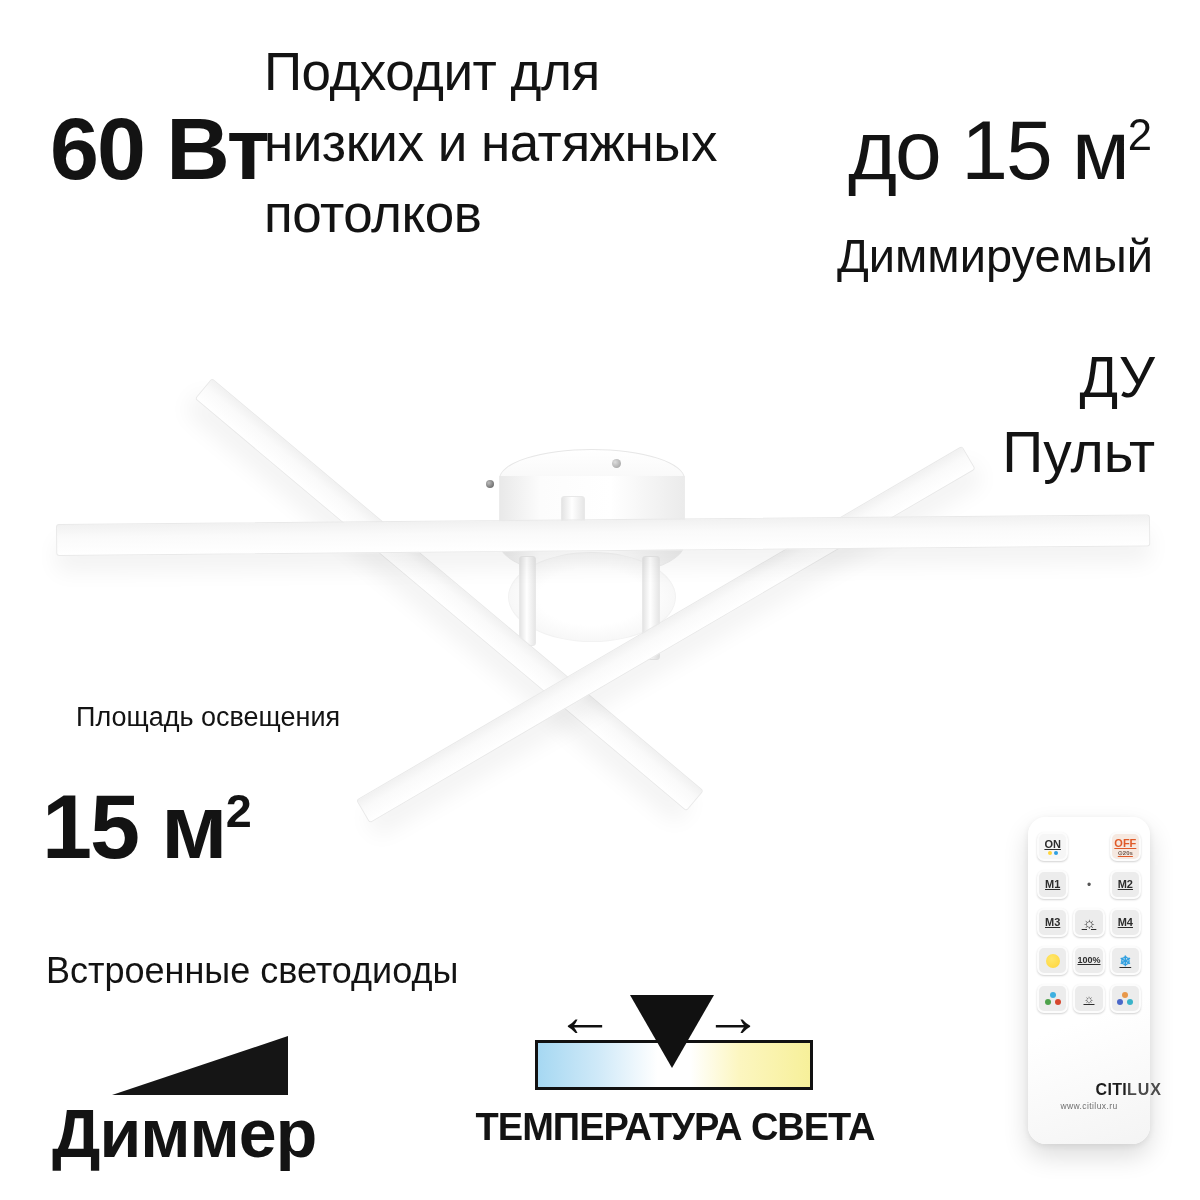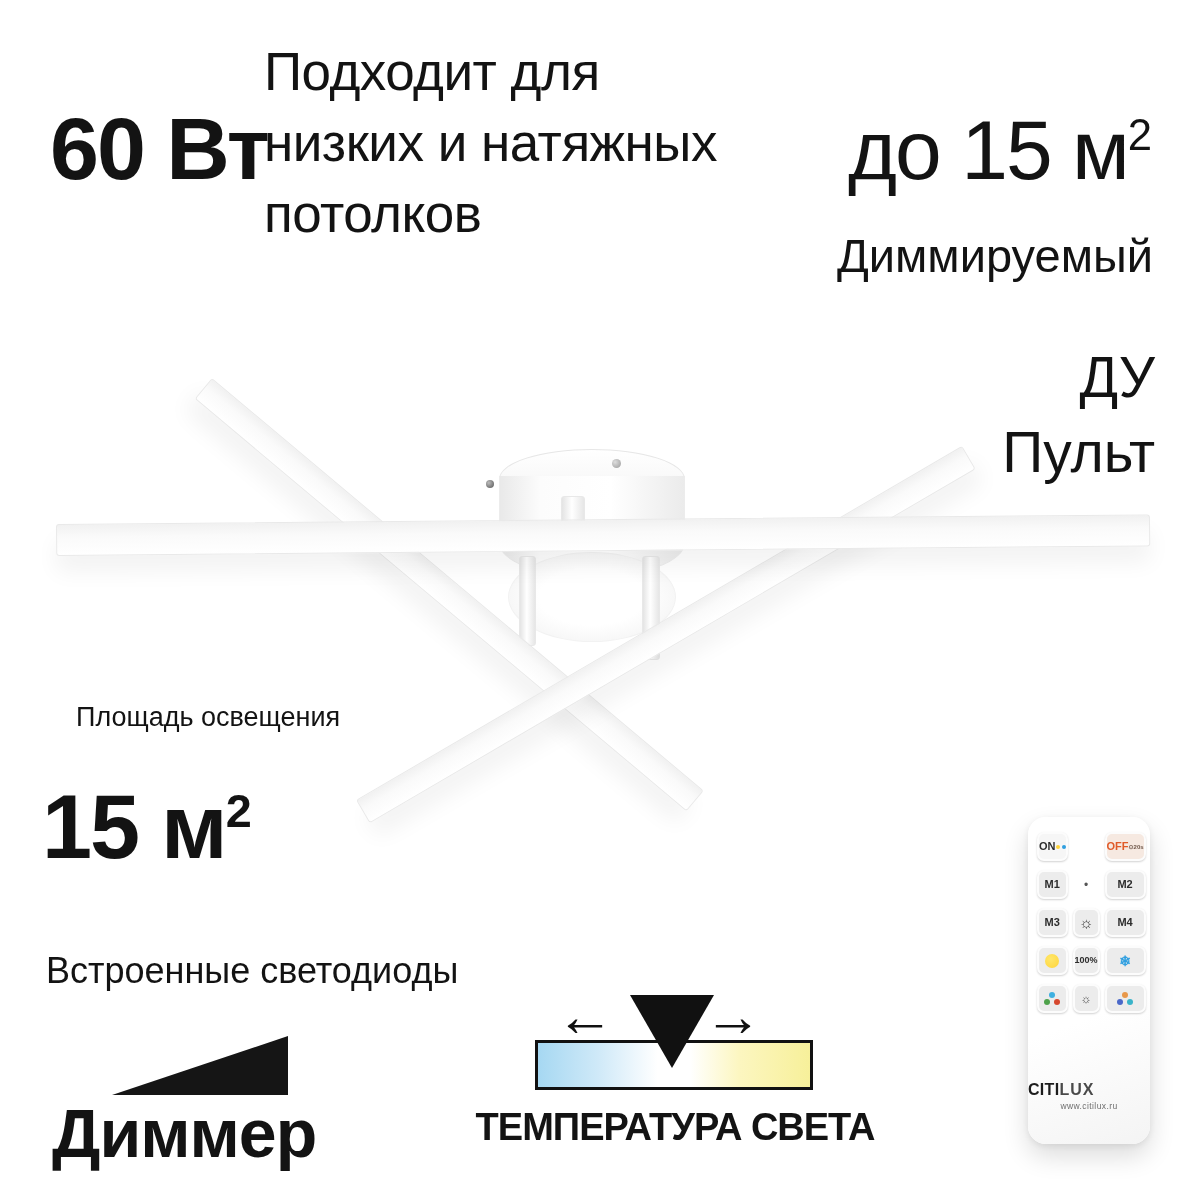--- a/index.html
+++ b/index.html
@@ -62,42 +62,42 @@
   .temp-arrow{top:982px;font-size:58px;font-weight:600;color:#111;z-index:2;}
   .temp-arrow.left{left:556px;} .temp-arrow.right{left:704px;}
 
   
   .remote{left:1028px;top:817px;width:122px;height:327px;border-radius:18px;z-index:5;
        background:linear-gradient(160deg,#ffffff 60%,#f4f4f4);
        box-shadow:0 12px 26px rgba(0,0,0,0.14),0 2px 6px rgba(0,0,0,0.07);}
   .remote-grid{position:absolute;left:9px;top:15px;width:104px;display:grid;
        grid-template-columns:repeat(3,1fr);gap:9px 5px;}
   .rbtn{height:25px;border-radius:7px;background:#ececec;border:2px solid #fcfcfc;
-       box-shadow:0 1px 2px rgba(0,0,0,0.18);display:flex;flex-direction:row;
-       align-items:center;justify-content:center;font-size:11px;font-weight:700;color:#2d2d2d;line-height:1;}
+       box-shadow:0 1px 2px rgba(0,0,0,0.18);display:flex;flex-direction:column;
+       align-items:center;justify-content:center;font-size:11px;font-weight:700;color:#2d2d2d;line-height:1;text-decoration:underline;}
   .rcell{display:flex;align-items:center;justify-content:center;font-size:12px;color:#555;}
   .rbtn .main{font-size:11px;font-weight:800;}
   .rbtn.on{background:#f6f6f6;}
   .rbtn.on .subdots{display:flex;gap:2px;margin-top:1px;}
   .rbtn.on .subdots i{width:4px;height:4px;border-radius:50%;display:block;}
   .rbtn.on .subdots .y{background:var(--remote_warm);} .rbtn.on .subdots .b{background:var(--remote_cold);}
   .rbtn.off{background:#f6e9e1;color:var(--off_orange);}
   .rbtn.off .sub{font-size:6px;font-weight:700;color:#6d5548;margin-top:1px;}
   .rbtn .icon-sun{font-size:16px;font-weight:400;color:#3c3c3c;}
   .rbtn .icon-sun.small{font-size:12px;color:#555;}
   .rbtn .icon-cold{font-size:14px;color:var(--remote_cold);}
   .warm-dot{width:14px;height:14px;border-radius:50%;
        background:radial-gradient(circle at 40% 35%,#ffe76a,var(--remote_warm));display:block;}
   .tridots{position:relative;width:16px;height:14px;display:block;}
   .tridots i{position:absolute;width:6px;height:6px;border-radius:50%;display:block;}
   .tridots .p1{left:5px;top:0;} .tridots .p2{left:0;top:7px;} .tridots .p3{left:10px;top:7px;}
   .rgb1 .p1{background:#3fb0e0;} .rgb1 .p2{background:#4ea24b;} .rgb1 .p3{background:#d6482f;}
   .rgb2 .p1{background:#e8984a;} .rgb2 .p2{background:#4a68c9;} .rgb2 .p3{background:#39b3c9;}
-  .remote-brand{position:absolute;left:0;top:264px;width:100%;text-align:left;
-       font-size:16px;font-weight:800;letter-spacing:0.3px;color:#1d1d1d;}
+  .remote-brand{position:absolute;left:0;top:264px;width:100%;text-align:right;
+       font-size:16px;font-weight:800;letter-spacing:0.3px;color:#1d1d1d;padding-left:12px;}
   .remote-brand .light{color:#4a4a4a;letter-spacing:1px;}
   .remote-site{position:absolute;left:0;top:284px;width:100%;text-align:center;
        font-size:8.5px;color:#6f6f6f;letter-spacing:0.4px;}
 </style>
 </head>
 <body>
 
 <div class="canvas">
 
   <div class="abs wattage">60 Вт</div>

